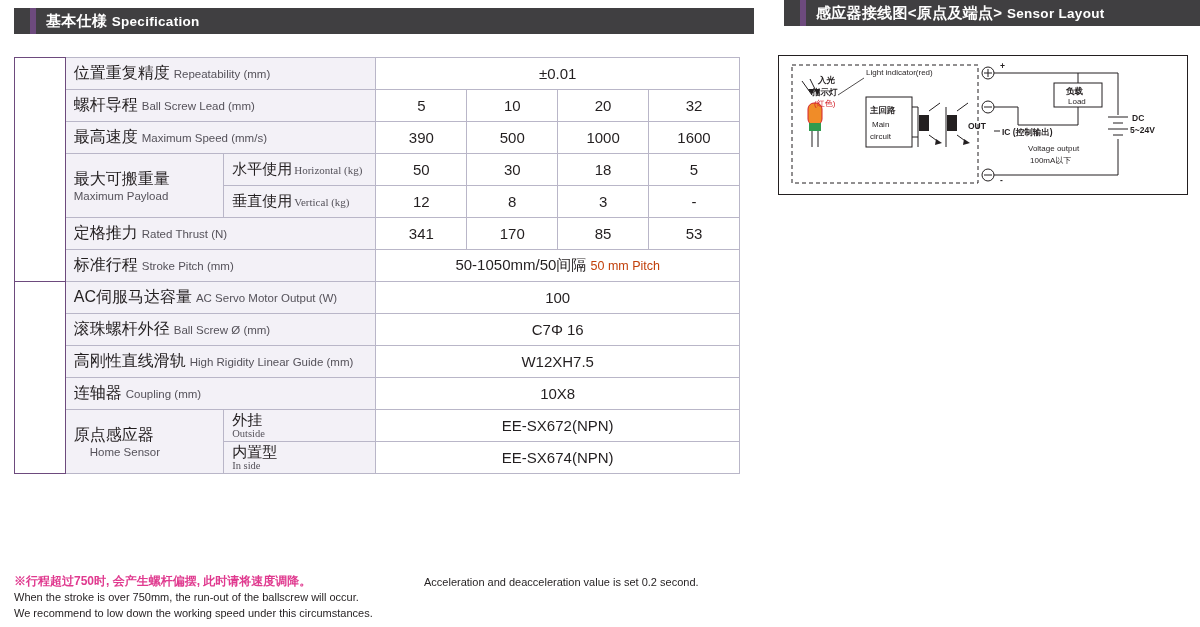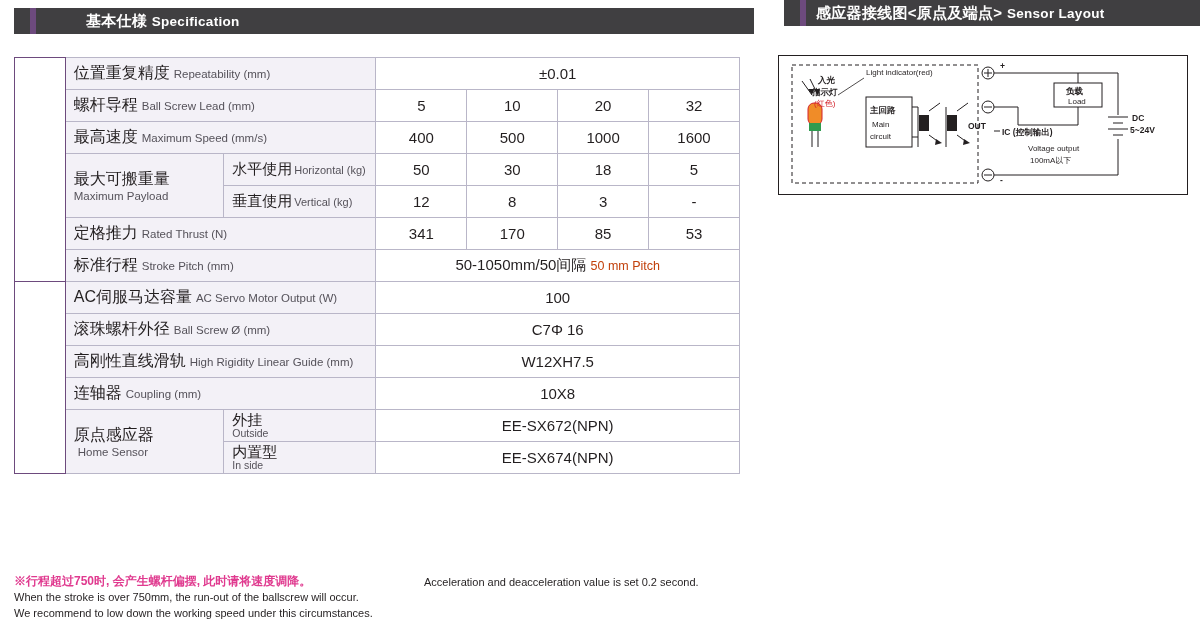--- a/index.html
+++ b/index.html
@@ -34,21 +34,21 @@
     position: relative;
     color: #ffffff;
     font-size: 15px;
     font-weight: bold;
     white-space: nowrap;
     letter-spacing: 0.3px;
     padding-left: 2px;
   }
   .sec-title .en { font-size: 13.5px; font-weight: bold; }
 
-  #spec-header { left: 14px; top: 8px; width: 740px; gap: 40px; }
+  #spec-header { left: 14px; top: 8px; width: 740px; }
   #spec-header .sec-bg { width: 740px; }
   #sensor-header { left: 784px; top: 0; width: 499px; }
   #sensor-header .sec-bg { width: 416px; }
 
   
   .spec-table {
     position: absolute;
     left: 14px; top: 57px;
     width: 726px;
     border-collapse: collapse;
@@ -80,21 +80,21 @@
     font-size: 12px;
     display: block;
     margin-top: 4px;
     font-weight: normal;
   }
   .lbl { background: #f3f1f7 !important; }
   .lbl .cn { font-size: 16px; color: #231f20; }
   .lbl .en { font-size: 11.5px; color: #55525a; margin-left: 4px; }
   .sub { background: #f3f1f7 !important; }
   .sub .cn { font-size: 15px; color: #231f20; }
-  .sub .en { font-size: 11px; color: #55525a; margin-left: 2px; }
+  .sub .en { font-size: 11px; color: #55525a; margin-left: 2px; font-family: Liberation Serif, serif; }
   .sub2 .cn { font-size: 15px; display:block; line-height:1.05; }
   .sub2 .en { font-size: 10.5px; display:block; color:#55525a; margin-left:0; }
   .val { text-align: center; font-size: 17px; }
   .val-small { font-size: 12.5px; color: #c2410c; }
   .valbig { text-align:center; font-size: 18px; }
 
   
   .notes { position: absolute; left: 14px; top: 572px; width: 760px; }
   .note-cn { color: #e03a8f; font-size: 12px; font-weight: bold; line-height: 1.5; }
   .note-en { color: #231f20; font-size: 11px; line-height: 1.45; }
@@ -168,21 +168,21 @@
         <td class="val">5</td>
         <td class="val">10</td>
         <td class="val">20</td>
         <td class="val">32</td>
       </tr>
 
       <tr>
         <td class="lbl" colspan="2">
           <span class="cn">最高速度</span><span class="en">Maximum Speed (mm/s)</span>
         </td>
-        <td class="val">400</td>
+        <td class="val">390</td>
         <td class="val">500</td>
         <td class="val">1000</td>
         <td class="val">1600</td>
       </tr>
 
       <tr>
         <td class="lbl" rowspan="2">
           <span class="cn" style="display:block">最大可搬重量</span>
           <span class="en" style="display:block;margin-left:0">Maximum Payload</span>
         </td>
@@ -253,21 +253,21 @@
       <tr>
         <td class="lbl" colspan="2">
           <span class="cn">连轴器</span><span class="en">Coupling (mm)</span>
         </td>
         <td class="valbig" colspan="4">10X8</td>
       </tr>
 
       <tr>
         <td class="lbl" rowspan="2">
           <span class="cn" style="display:block">原点感应器</span>
-          <span class="en" style="display:block;margin-left:4px">Home Sensor</span>
+          <span class="en" style="display:block;margin-left:16px">Home Sensor</span>
         </td>
         <td class="sub sub2">
           <span class="cn">外挂</span>
           <span class="en">Outside</span>
         </td>
         <td class="valbig" colspan="4">EE-SX672(NPN)</td>
       </tr>
 
       <tr>
         <td class="sub sub2">

